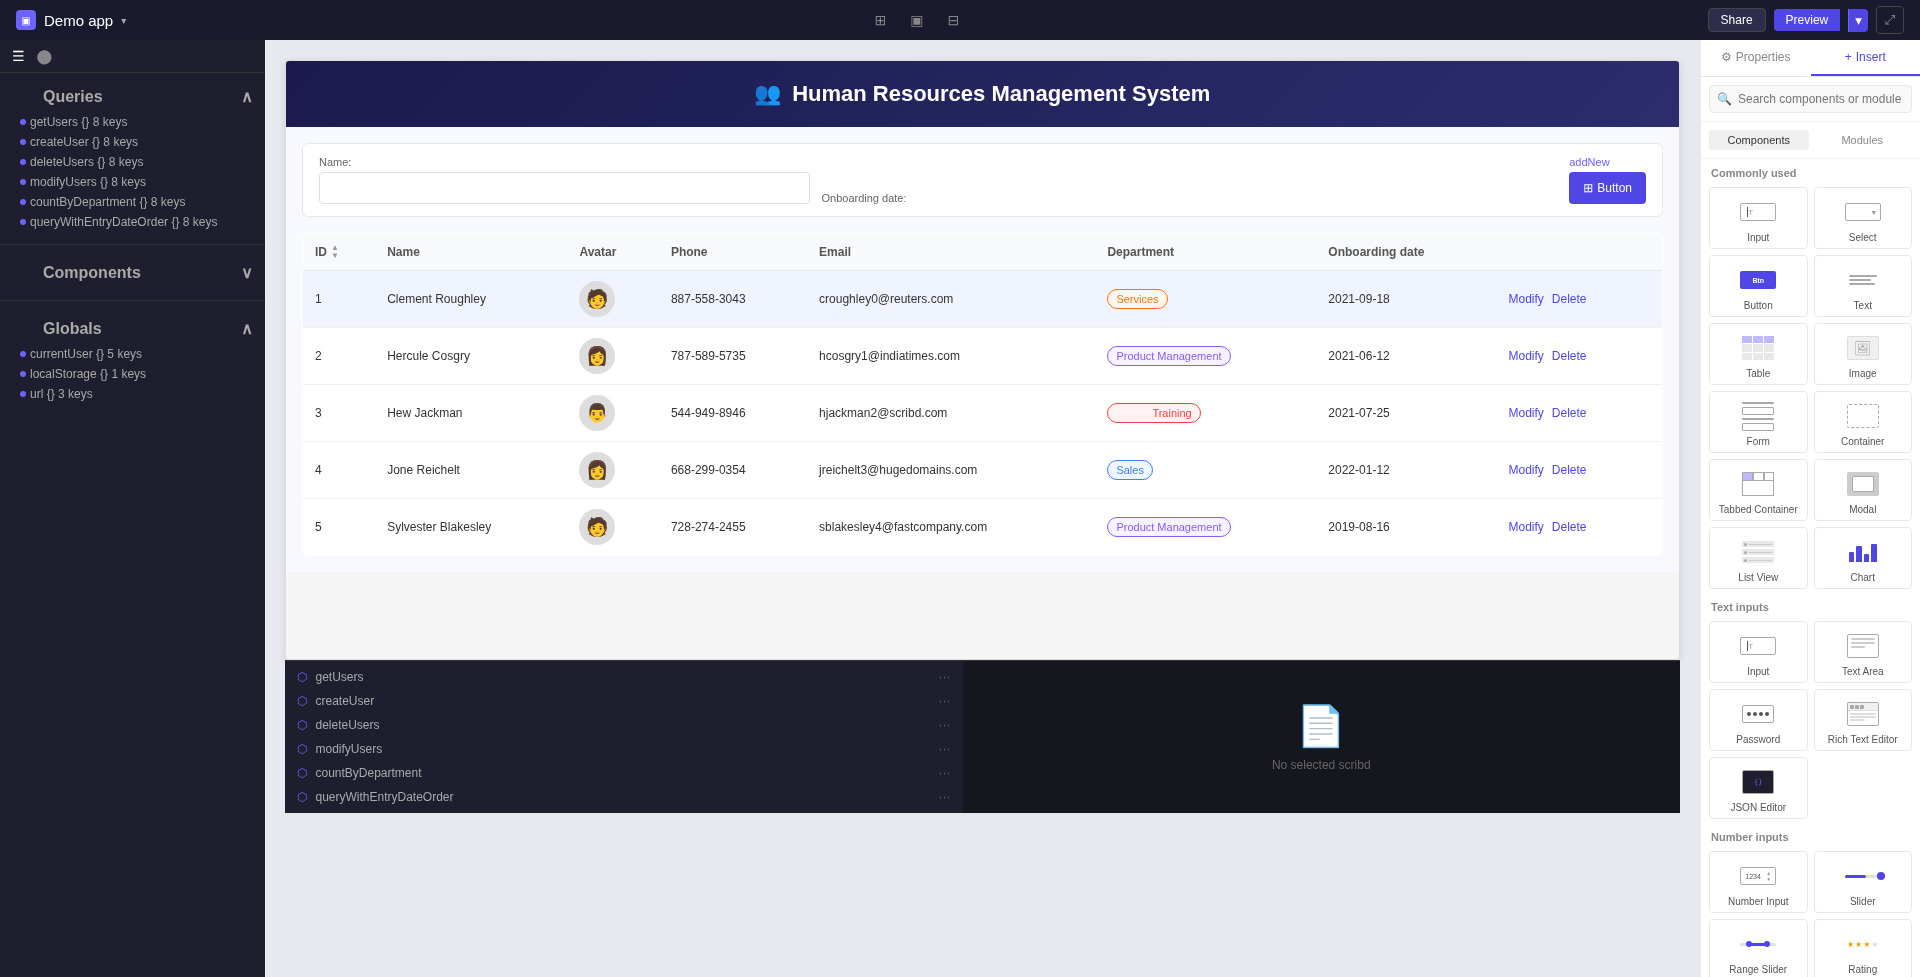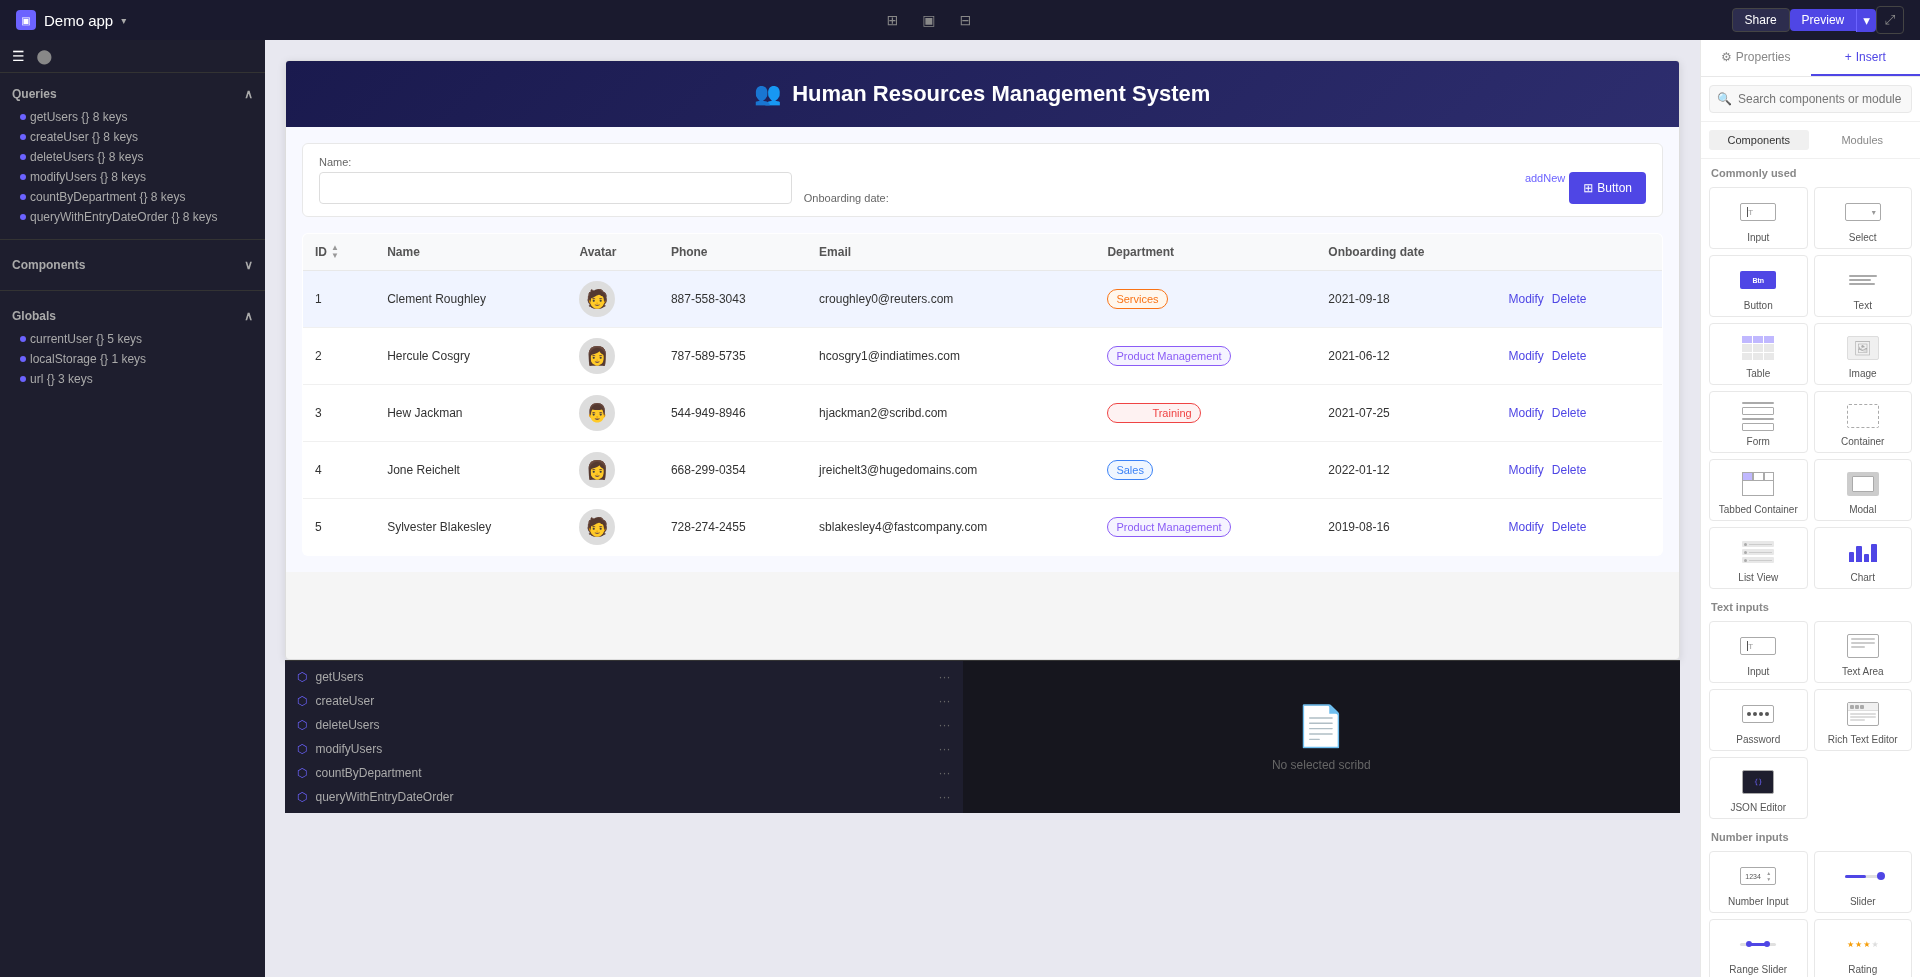--- a/index.html
+++ b/index.html
@@ -6,33 +6,33 @@
     body { font-family: -apple-system, BlinkMacSystemFont, 'Segoe UI', sans-serif; font-size: 13px; background: #f0f0f0; display: flex; flex-direction: column; height: 977px; overflow: hidden; }
 
     
     .topbar { background: #1a1a2e; height: 40px; display: flex; align-items: center; justify-content: space-between; padding: 0 16px; flex-shrink: 0; }
     .topbar-left { display: flex; align-items: center; gap: 8px; color: white; font-size: 13px; }
     .app-icon { width: 20px; height: 20px; background: #6c63ff; border-radius: 4px; display: flex; align-items: center; justify-content: center; color: white; font-size: 10px; }
     .app-name { color: white; font-size: 15px; font-weight: 500; }
     .chevron-down { color: #aaa; font-size: 10px; }
     .topbar-center { display: flex; gap: 16px; }
     .layout-btn { background: none; border: none; color: #888; cursor: pointer; padding: 4px; font-size: 14px; }
-    .topbar-right { display: flex; align-items: center; gap: 0; }
+    .topbar-right { display: flex; align-items: center; gap: 8px; }
     .share-btn { background: #2d2d4e; border: 1px solid #444; color: white; padding: 4px 12px; border-radius: 4px; cursor: pointer; font-size: 12px; }
     .preview-btn { background: #4f46e5; border: none; color: white; padding: 4px 12px; border-radius: 4px 0 0 4px; cursor: pointer; font-size: 12px; }
     .preview-dropdown { background: #4f46e5; border: none; color: white; padding: 4px 6px; border-radius: 0 4px 4px 0; cursor: pointer; border-left: 1px solid #6c63ff; }
     .expand-btn { background: none; border: 1px solid #444; color: #888; width: 28px; height: 28px; border-radius: 4px; cursor: pointer; display: flex; align-items: center; justify-content: center; }
 
     
     .main-layout { display: flex; flex: 1; overflow: hidden; }
 
     
     .left-sidebar { width: 265px; background: #1e1e2e; color: #ccc; display: flex; flex-direction: column; overflow-y: auto; flex-shrink: 0; }
     .sidebar-section { padding: 8px 12px; }
-    .sidebar-section-header { display: flex; align-items: center; justify-content: space-between; color: #aaa; font-size: 12px; font-weight: 600; padding: 6px 0; cursor: pointer; }
+    .sidebar-section-header { display: flex; align-items: center; justify-content: space-between; color: #aaa; font-size: 16px; font-weight: 600; padding: 6px 0; cursor: pointer; margin-left: 31px; }
     .sidebar-item { font-size: 12px; color: #aaa; padding: 3px 0 3px 8px; cursor: pointer; display: flex; align-items: center; gap: 4px; }
     .sidebar-dot { width: 6px; height: 6px; border-radius: 50%; background: #6c63ff; flex-shrink: 0; }
     .sidebar-divider { border: none; border-top: 1px solid #333; margin: 4px 0; }
     .sidebar-icon-row { display: flex; gap: 12px; align-items: center; padding: 8px 12px; border-bottom: 1px solid #333; }
     .sidebar-icon { color: #888; cursor: pointer; font-size: 14px; }
     .sidebar-icon.active { color: white; }
 
     
     .canvas-area { flex: 1; background: #e8e8f0; overflow: auto; display: flex; flex-direction: column; }
     .canvas-inner { flex: 1; padding: 20px; display: flex; flex-direction: column; gap: 0; position: relative; }
@@ -266,21 +266,21 @@
         <div class="app-body">
 
           <div class="filter-row">
             <div class="filter-field">
               <label class="filter-label">Name:</label>
               <input class="filter-input" type="text" style="">
             </div>
             <div class="filter-field" style="flex: 1.5;">
               <label class="filter-label">Onboarding date:</label>
             </div>
-            <div style="display: flex; flex-direction: row; gap: 4px;">
+            <div style="display: flex; flex-direction: column; gap: 4px;">
               <span style="font-size: 11px; color: #6c63ff;">addNew</span>
               <button class="add-btn">
                 <span>⊞</span>
                 <span>Button</span>
               </button>
             </div>
           </div>
 
           <table class="data-table">
             <thead>

